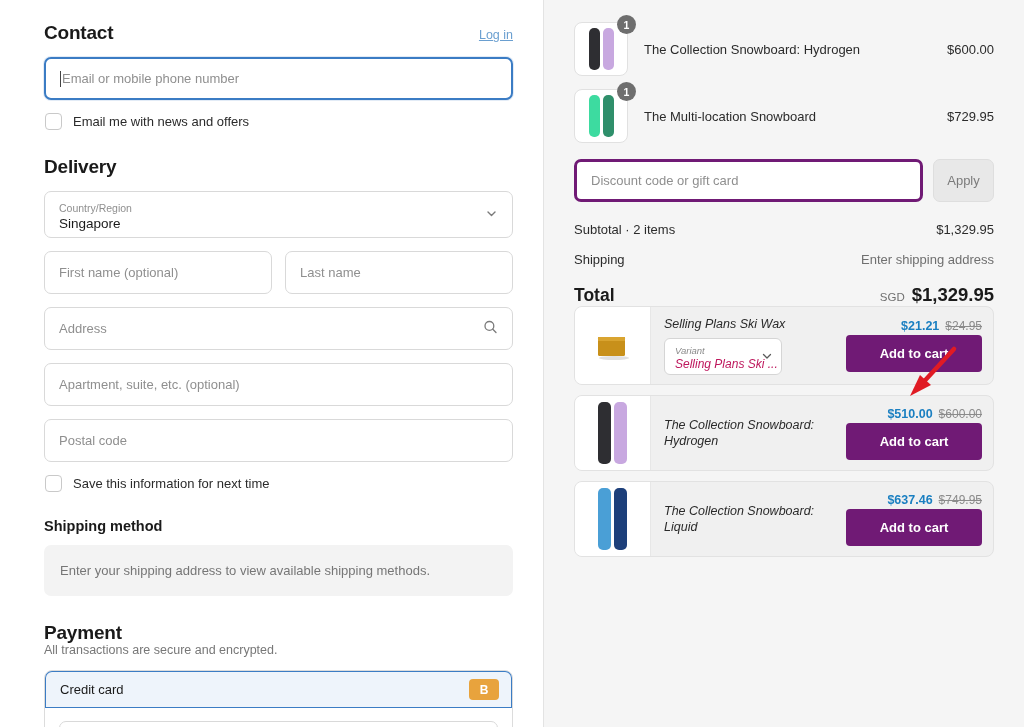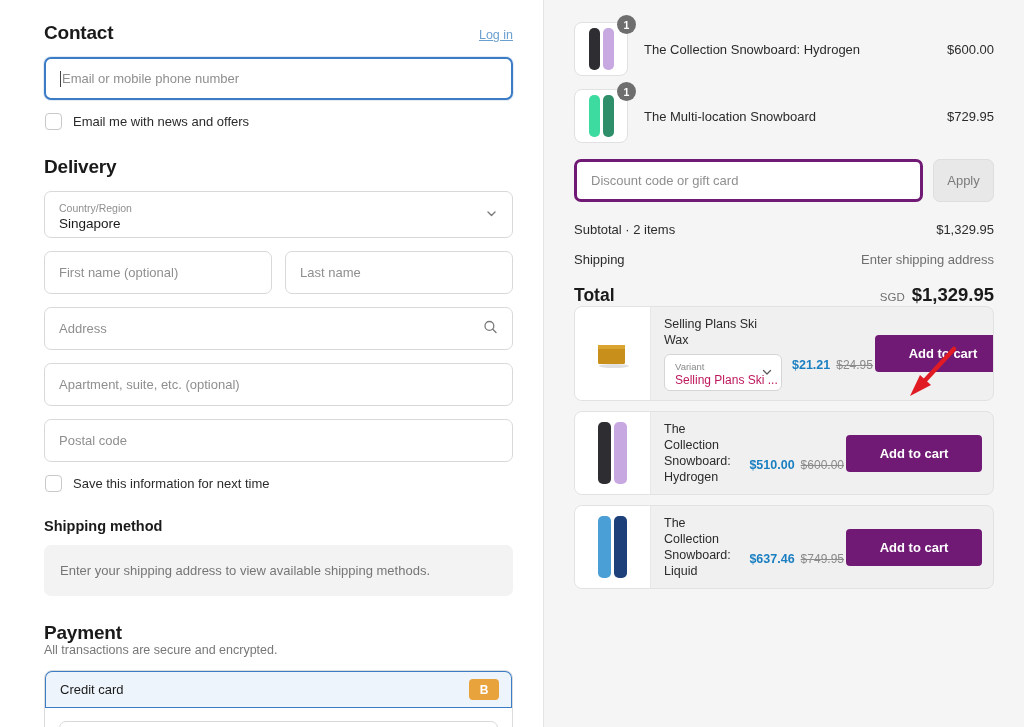--- a/index.html
+++ b/index.html
@@ -264,40 +264,40 @@
     border-right: 1px solid #e7e7e7;
   }
   .rec-body {
     flex: 1;
     display: flex;
     align-items: center;
     padding: 9px 11px 9px 13px;
     gap: 10px;
     position: relative;
   }
-  .rec-left { flex: 1; min-width: 0; }
+  .rec-left { flex: 1; min-width: 0; font-style: italic; }
   .rec-name { font-size: 12.5px; color: #2b2b2b; line-height: 16px; }
   .variant-select {
     margin-top: 6px;
     width: 118px;
     height: 37px;
     background: #ffffff;
     border: 1px solid #d5d5d5;
     border-radius: 6px;
     padding: 3px 8px 0 10px;
     display: flex; flex-direction: column; justify-content: center;
     position: relative;
   }
   .variant-select .lbl { font-size: 9.5px; color: #8a8a8a; line-height: 12px; }
   .variant-select .val { font-size: 12px; color: #be185d; line-height: 15px; white-space: nowrap; }
   .variant-chev { position: absolute; right: 8px; top: 50%; transform: translateY(-50%); }
 
   .rec-right {
     display: flex;
-    flex-direction: row;
+    flex-direction: column;
     align-items: flex-end;
     justify-content: center;
     gap: 2px;
     flex: 0 0 auto;
   }
   .price-line { display: flex; align-items: baseline; gap: 6px; }
   .price-sale { font-size: 12.5px; font-weight: bold; color: #1a7fc1; }
   .price-old { font-size: 12px; color: #8b8b8b; text-decoration: line-through; }
   .addcart-btn {
     width: 136px;

